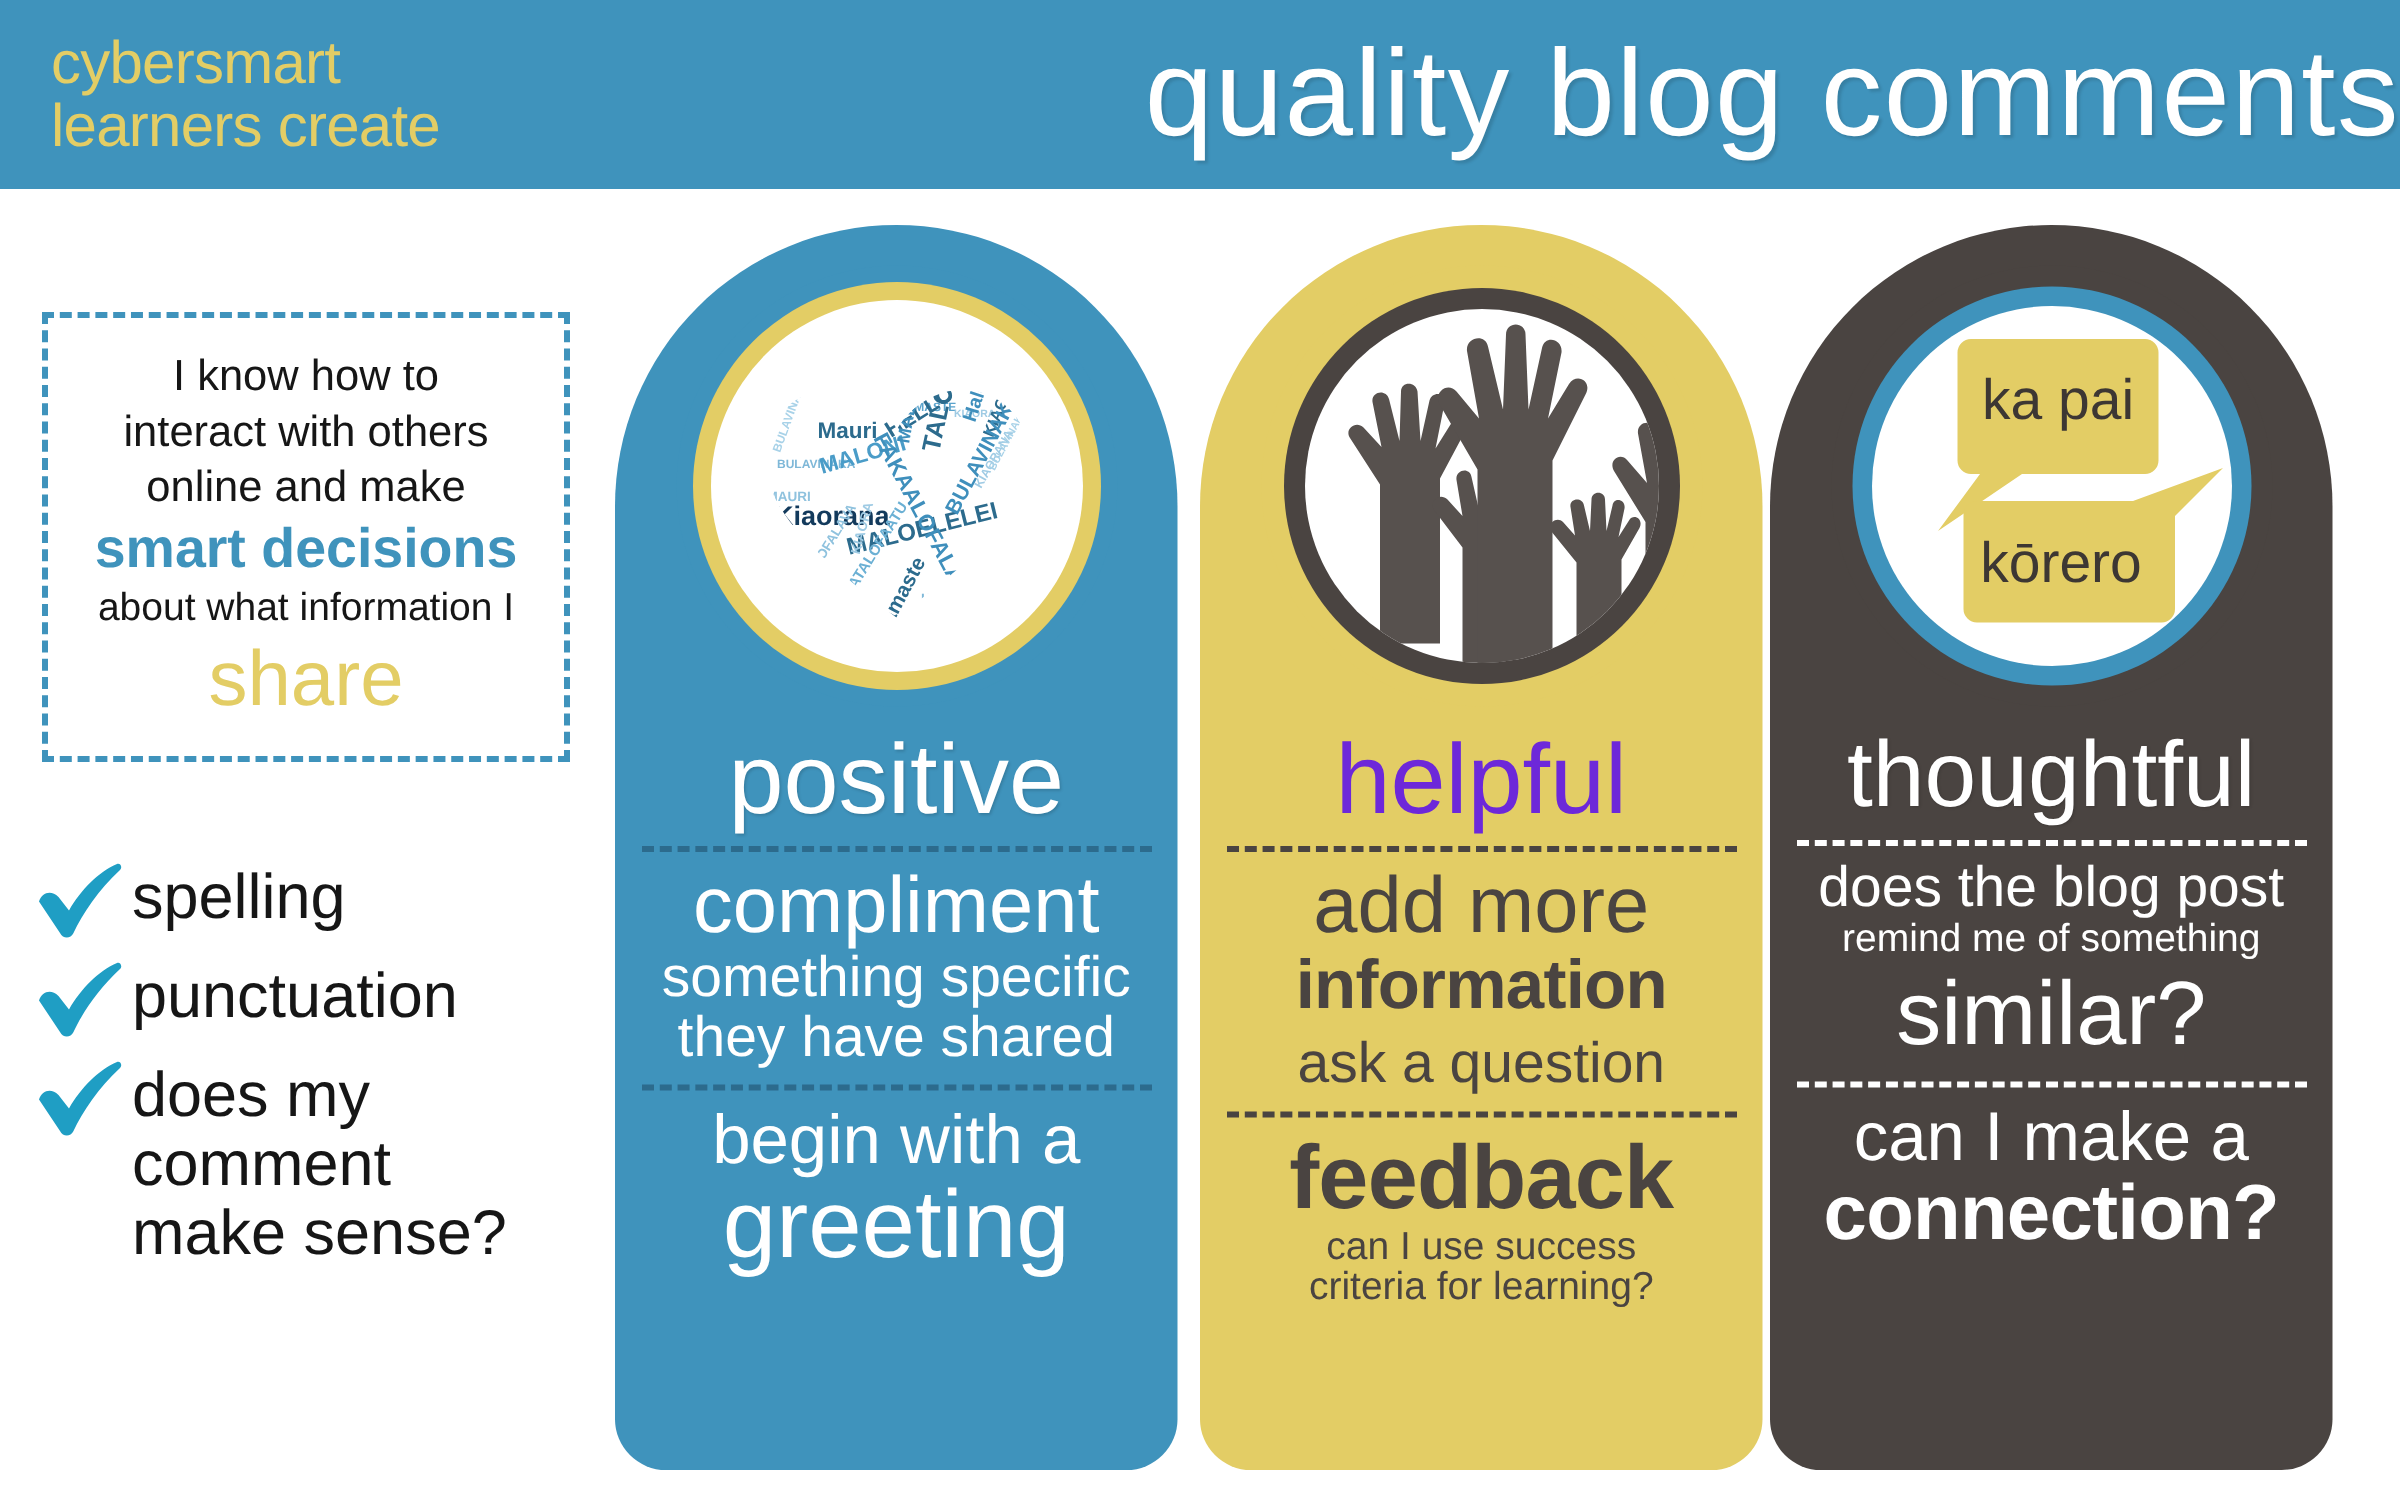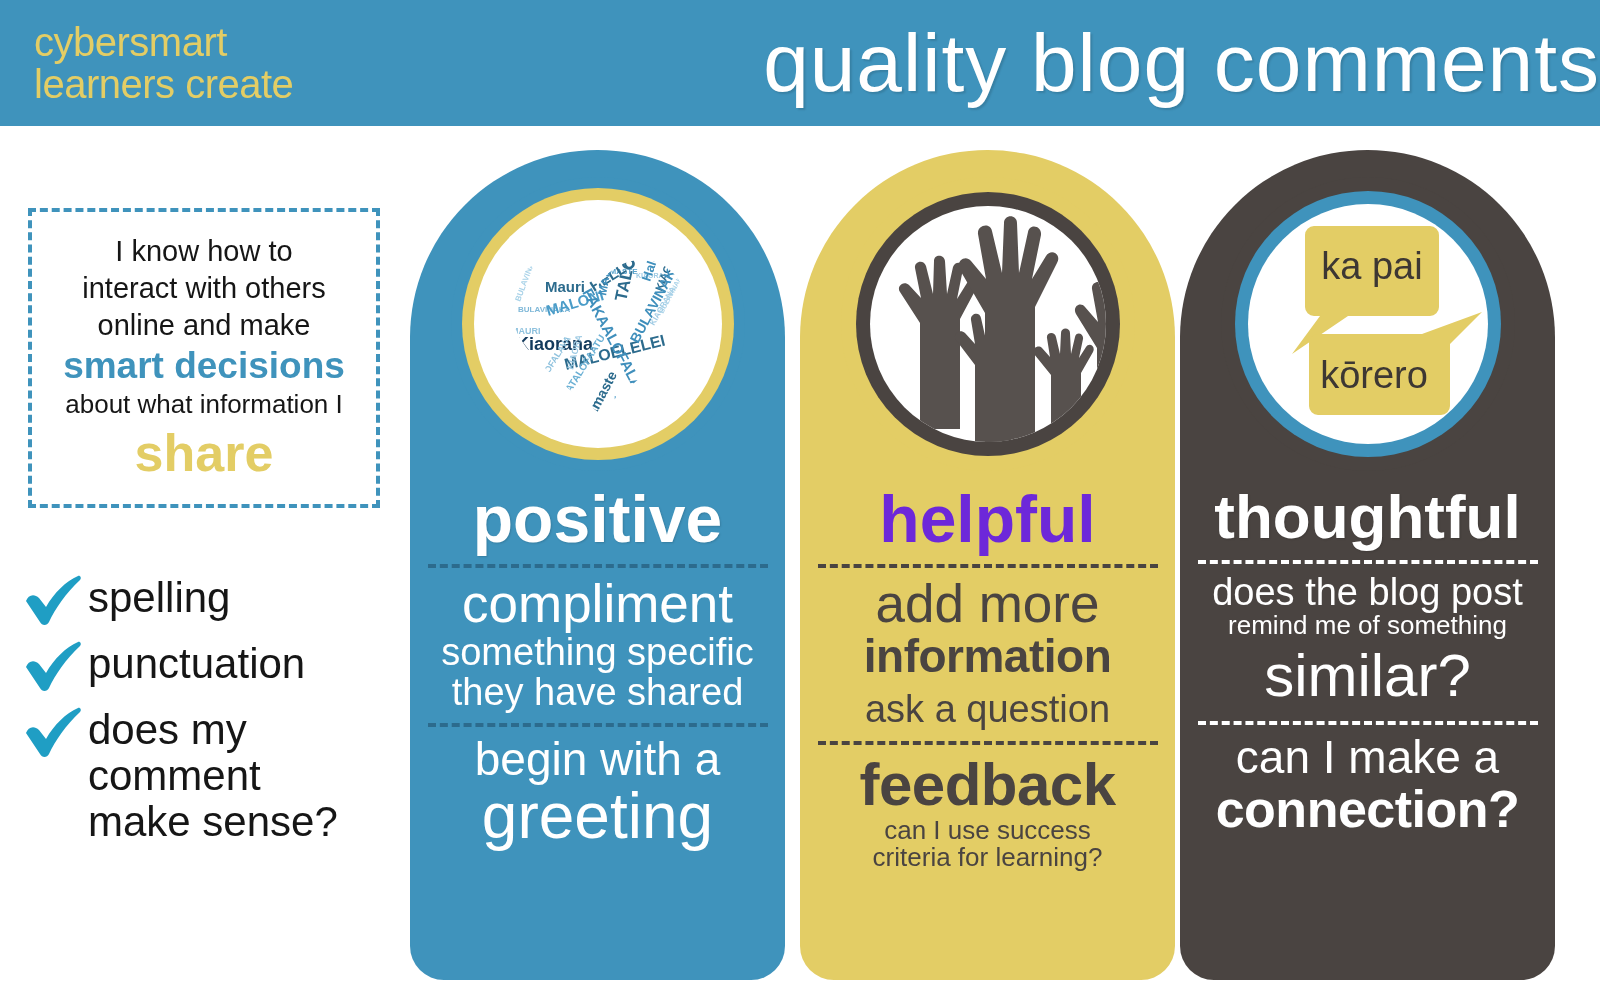--- a/index.html
+++ b/index.html
@@ -48,21 +48,21 @@
     width: 352px; height: 300px;
     border: 4px dashed #3f93bc;
     display: flex; flex-direction: column;
     align-items: center; justify-content: center;
     text-align: center;
     padding: 6px 8px;
   }
   .statement-line { color: #161616; font-size: 29px; line-height: 1.28; font-weight: 300; }
   .statement-line.small { font-size: 26px; }
   .statement-accent-blue { color: #3f93bc; font-size: 37px; line-height: 1.2; font-weight: 700; }
-  .statement-accent-yellow { color: #e3cd65; font-size: 52px; line-height: 1.15; font-weight: 700; margin-top: 2px; }
+  .statement-accent-yellow { color: #e3cd65; font-size: 52px; line-height: 1.15; font-weight: 400; margin-top: 2px; }
 
   .checklist {
     position: absolute; left: 22px; top: 447px;
     width: 378px;
   }
   .check-item {
     display: flex; align-items: flex-start;
     margin-bottom: 12px;
   }
   .check-icon {
@@ -101,21 +101,21 @@
     margin-top: 24px;
     width: 300px; height: 300px;
     flex: 0 0 auto;
     position: relative;
   }
   .medallion svg { display: block; }
 
   .card-title {
     font-size: 66px;
     line-height: 1;
-    font-weight: 700;
+    font-weight: 400;
     letter-spacing: 0px;
     margin-top: 12px;
     margin-bottom: 10px;
     text-align: right;
     white-space: nowrap;
   }
   .card-1 .card-title, .card-3 .card-title { color: #ffffff; text-shadow: 1px 1px 2px rgba(0,0,0,0.15); }
   .card-2 .card-title { color: #6d28d9; }
 
   .divider {

